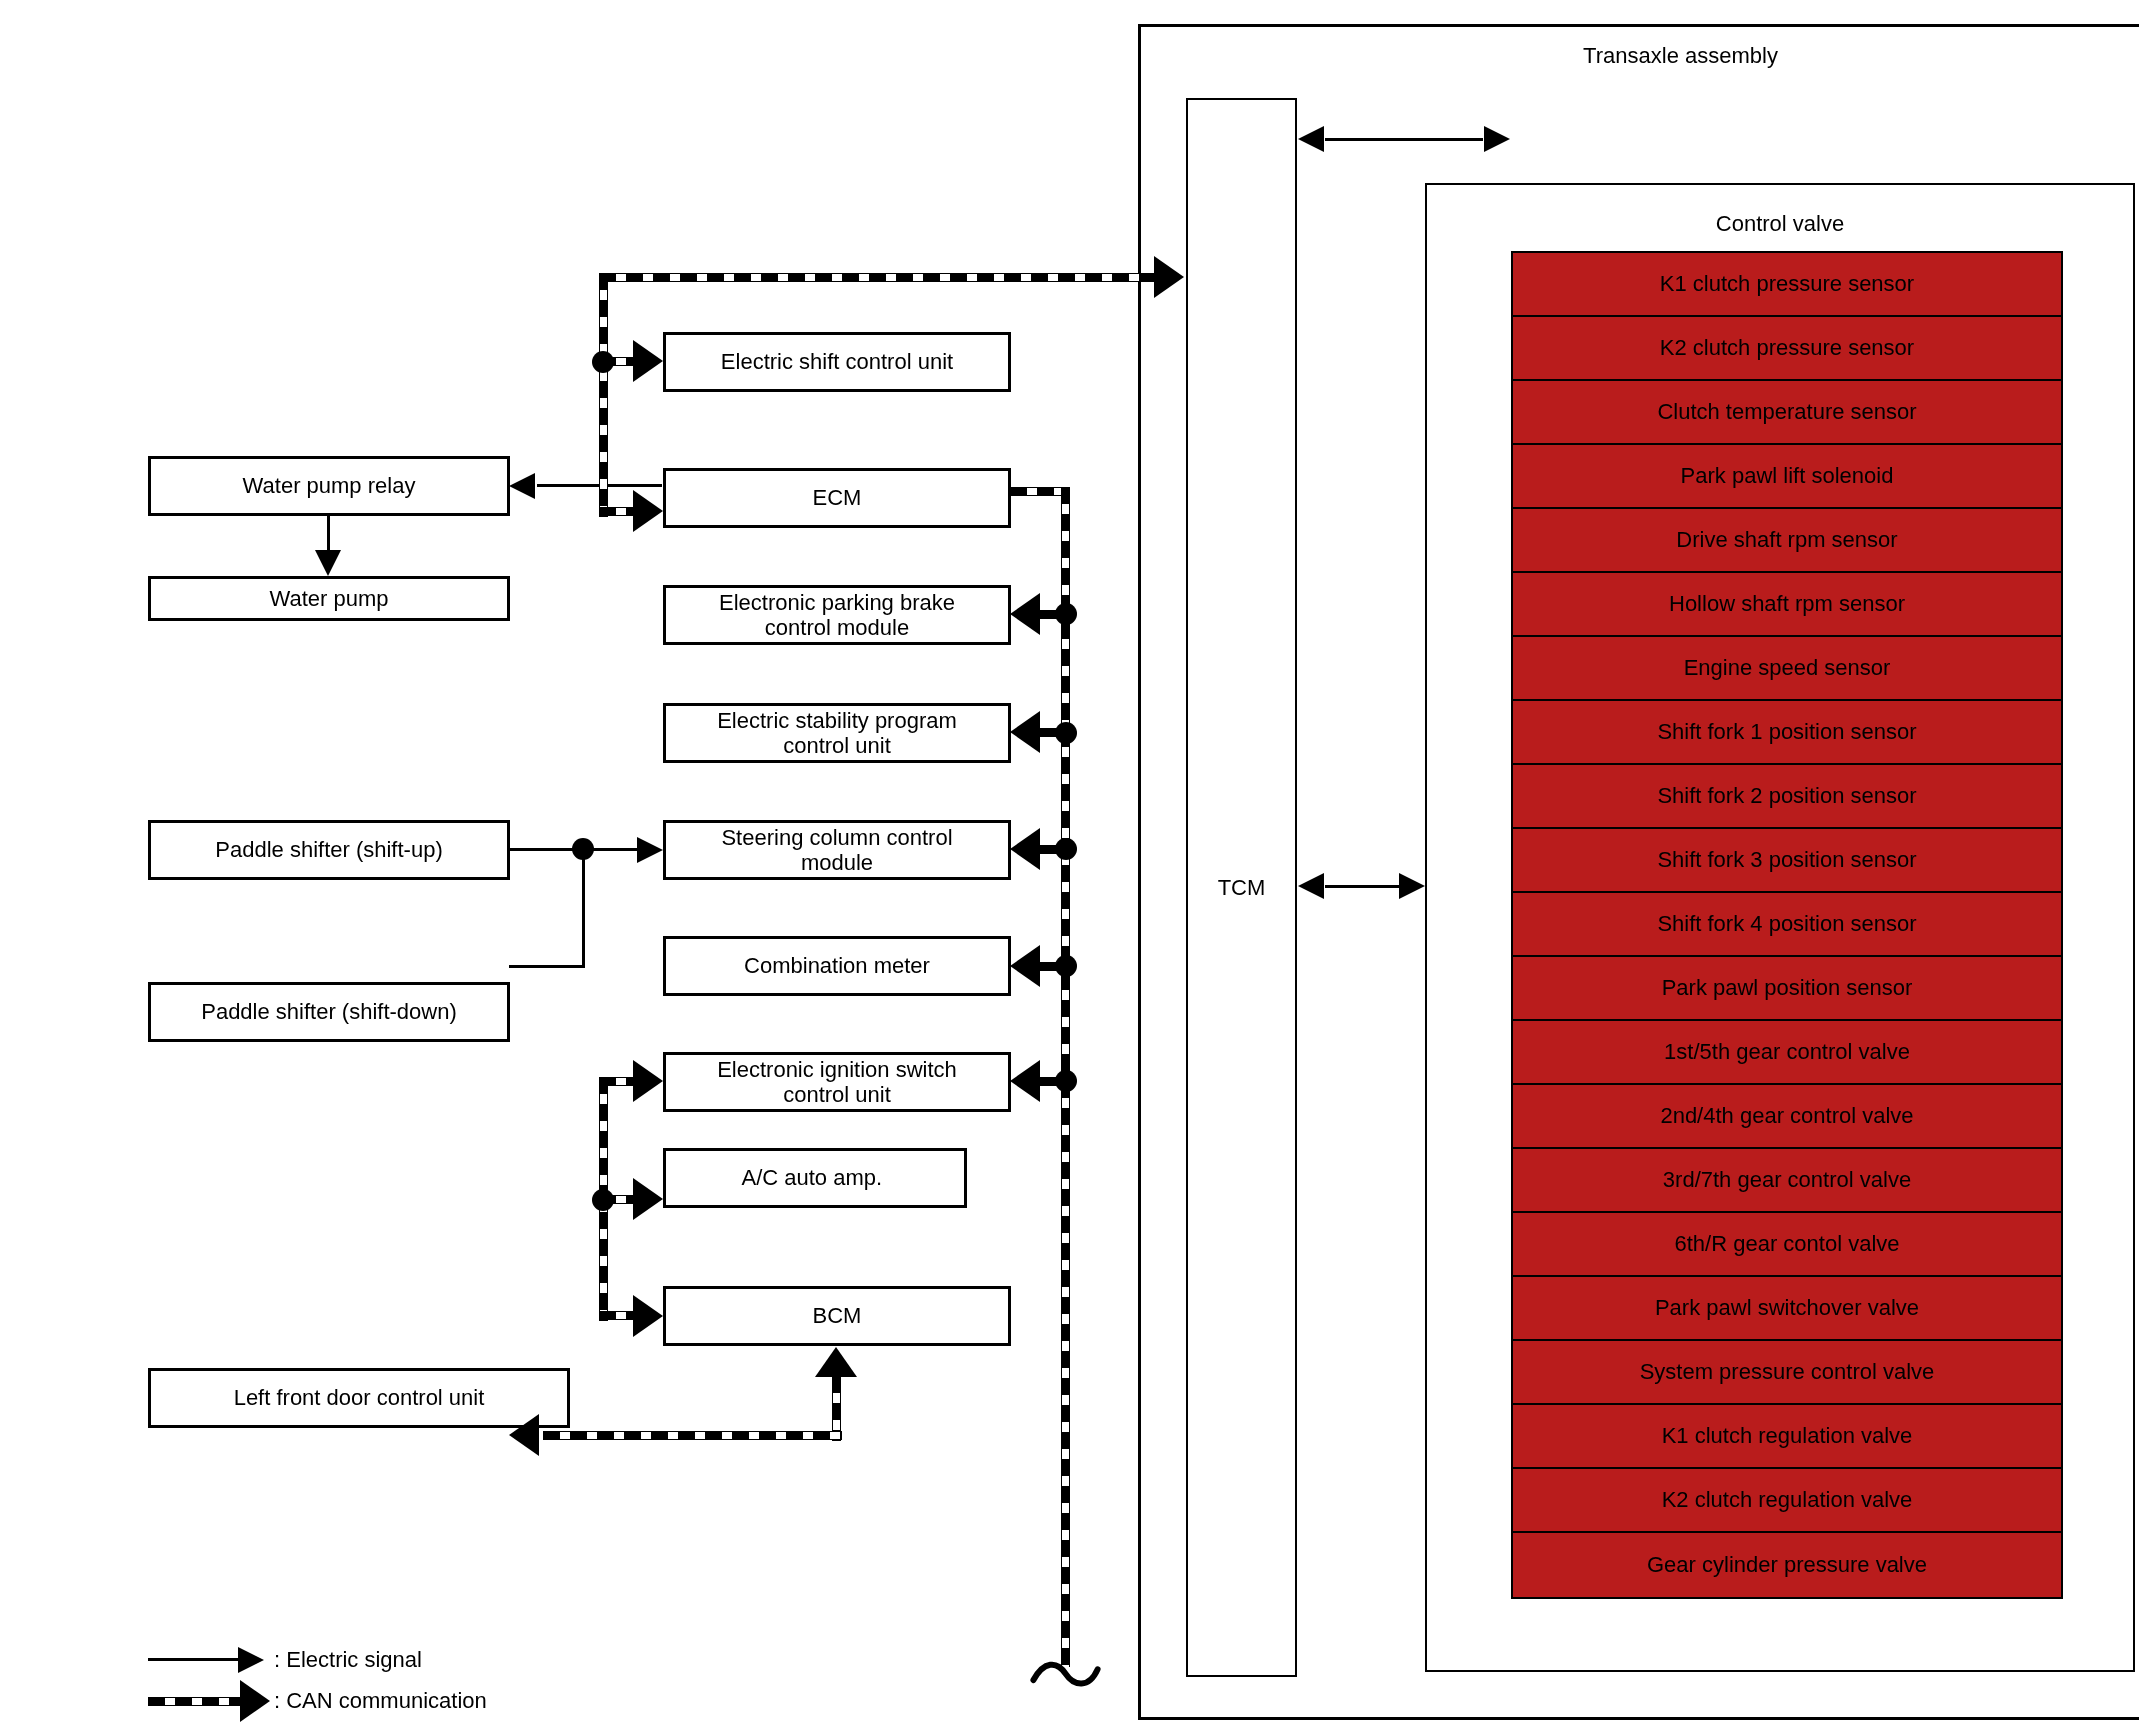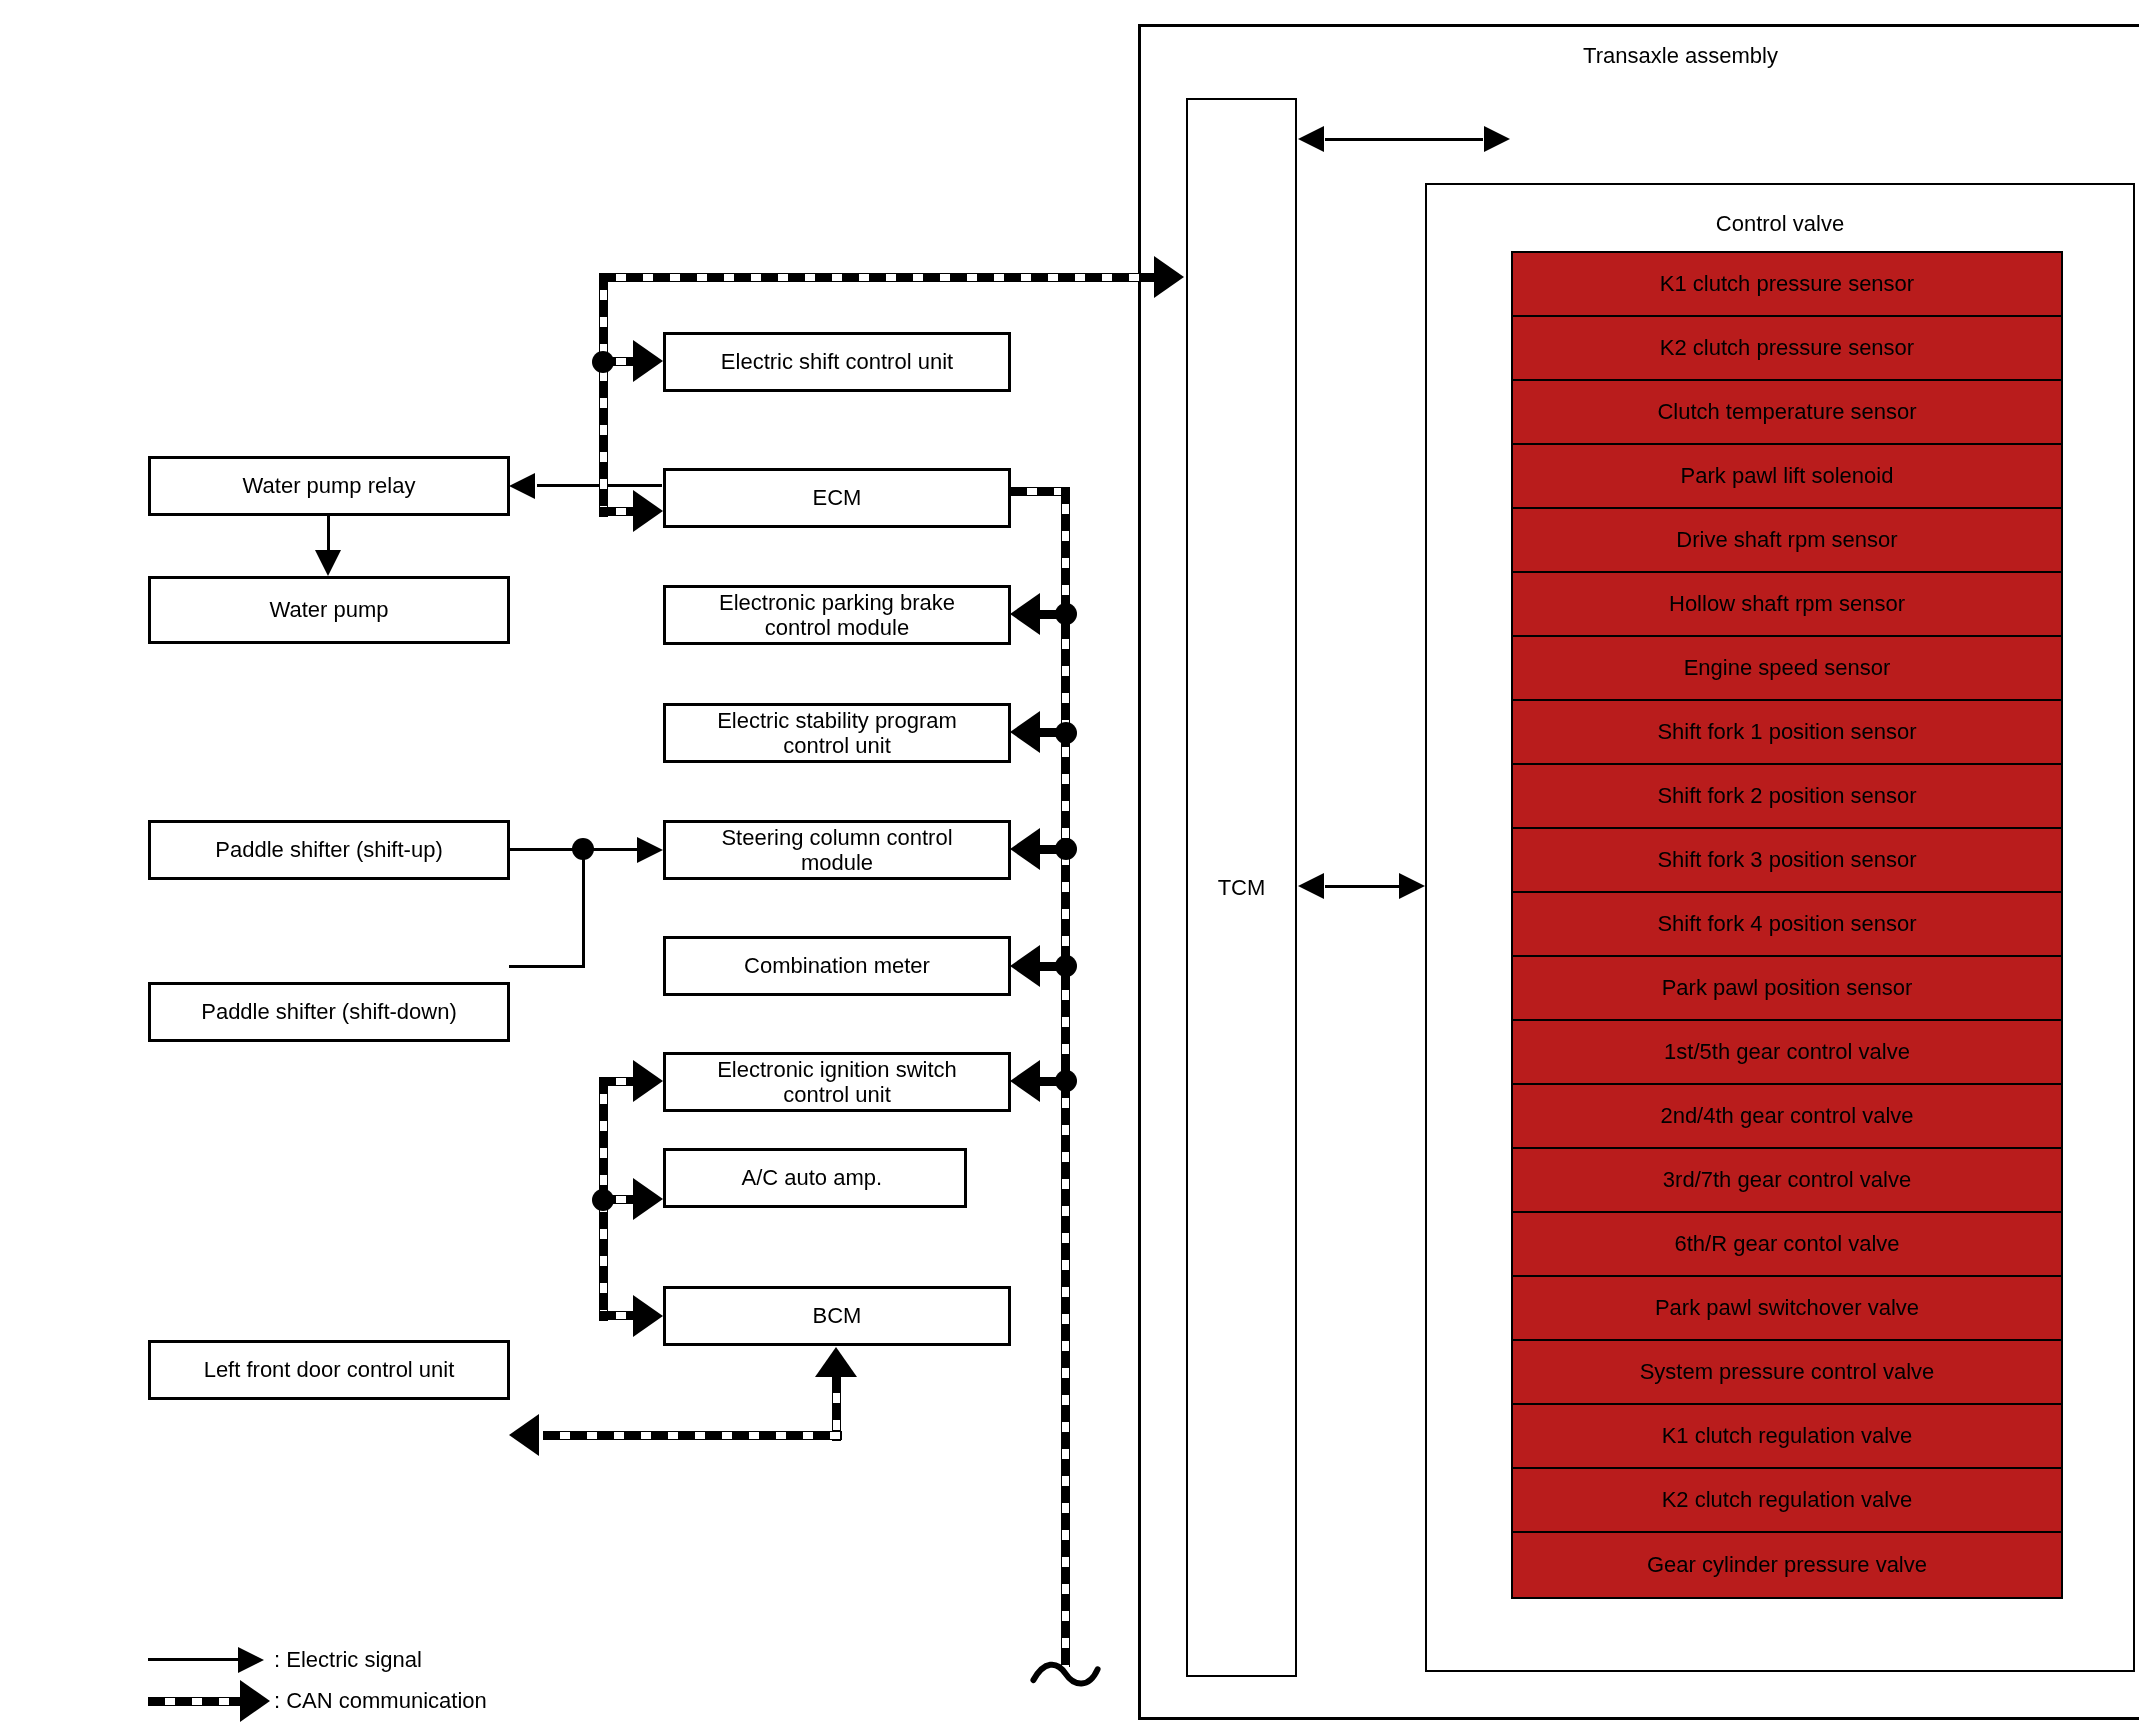--- a/index.html
+++ b/index.html
@@ -68,24 +68,24 @@
     <div class="cv-row">3rd/7th gear control valve</div>
     <div class="cv-row">6th/R gear contol valve</div>
     <div class="cv-row">Park pawl switchover valve</div>
     <div class="cv-row">System pressure control valve</div>
     <div class="cv-row">K1 clutch regulation valve</div>
     <div class="cv-row">K2 clutch regulation valve</div>
     <div class="cv-row">Gear cylinder pressure valve</div>
   </div>
 
   <div class="box" style="left:148px;top:456px;width:362px;height:60px;text-align:right;">Water pump relay</div>
-  <div class="box" style="left:148px;top:576px;width:362px;height:68px;">Water pump</div>
+  <div class="box" style="left:148px;top:576px;width:362px;height:45px;">Water pump</div>
   <div class="box" style="left:148px;top:820px;width:362px;height:60px;">Paddle shifter (shift-up)</div>
   <div class="box" style="left:148px;top:936px;width:362px;height:60px;margin-top:46px;">Paddle shifter (shift-down)</div>
-  <div class="box" style="left:148px;top:1340px;width:362px;height:60px;">Left front door control unit</div>
+  <div class="box" style="left:148px;top:1368px;width:422px;height:60px;">Left front door control unit</div>
 
   <div class="box" style="left:663px;top:332px;width:348px;height:60px;">Electric shift control unit</div>
   <div class="box" style="left:663px;top:468px;width:348px;height:60px;">ECM</div>
   <div class="box" style="left:663px;top:585px;width:348px;height:60px;">Electronic parking brake control module</div>
   <div class="box" style="left:663px;top:703px;width:348px;height:60px;">Electric stability program control unit</div>
   <div class="box" style="left:663px;top:820px;width:348px;height:60px;">Steering column control module</div>
   <div class="box" style="left:663px;top:936px;width:348px;height:60px;">Combination meter</div>
   <div class="box" style="left:663px;top:1052px;width:348px;height:60px;">Electronic ignition switch control unit</div>
   <div class="box" style="left:663px;top:1148px;width:304px;height:60px;padding-left:15px;">A/C auto amp.</div>
   <div class="box" style="left:663px;top:1286px;width:348px;height:60px;">BCM</div>

